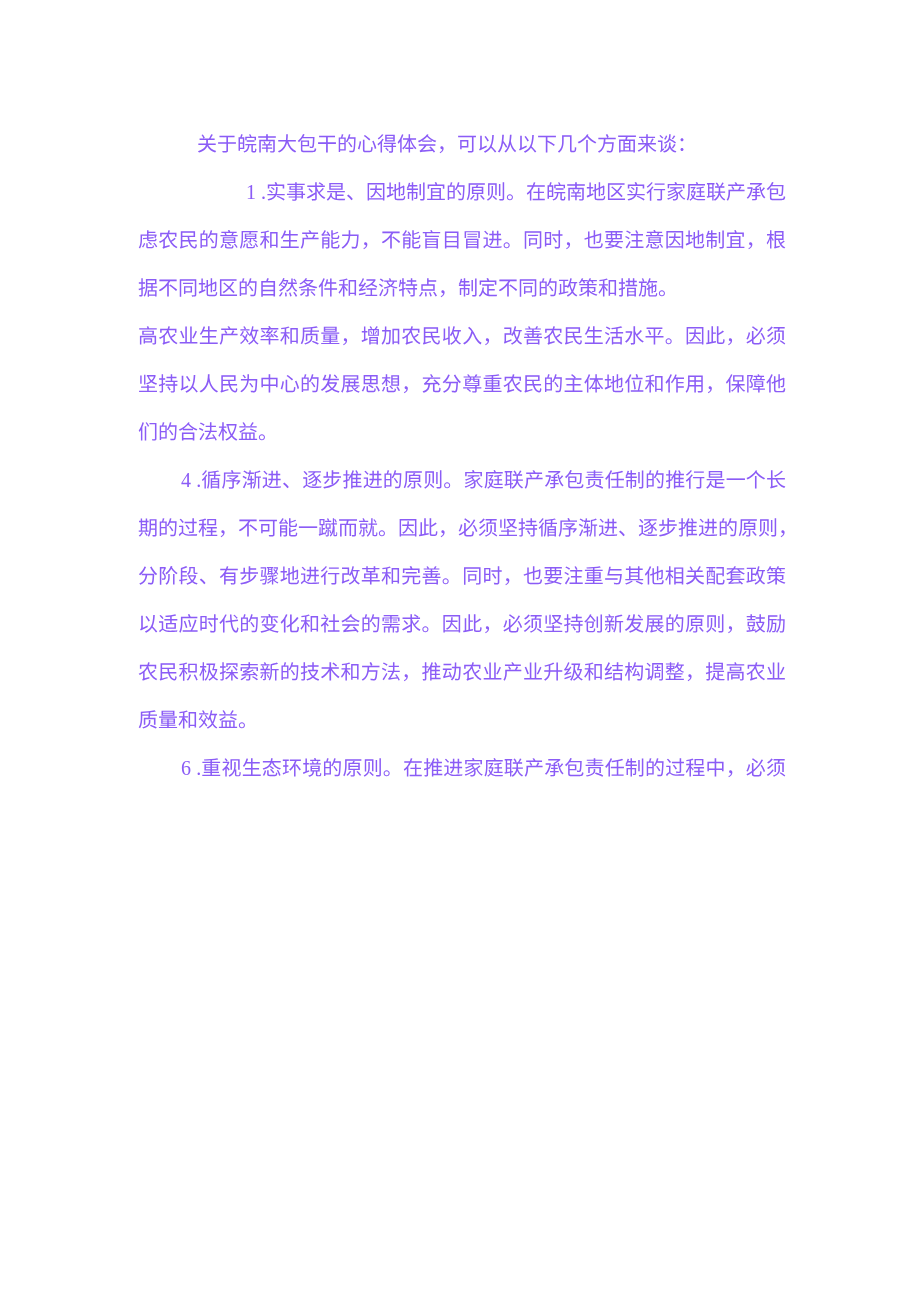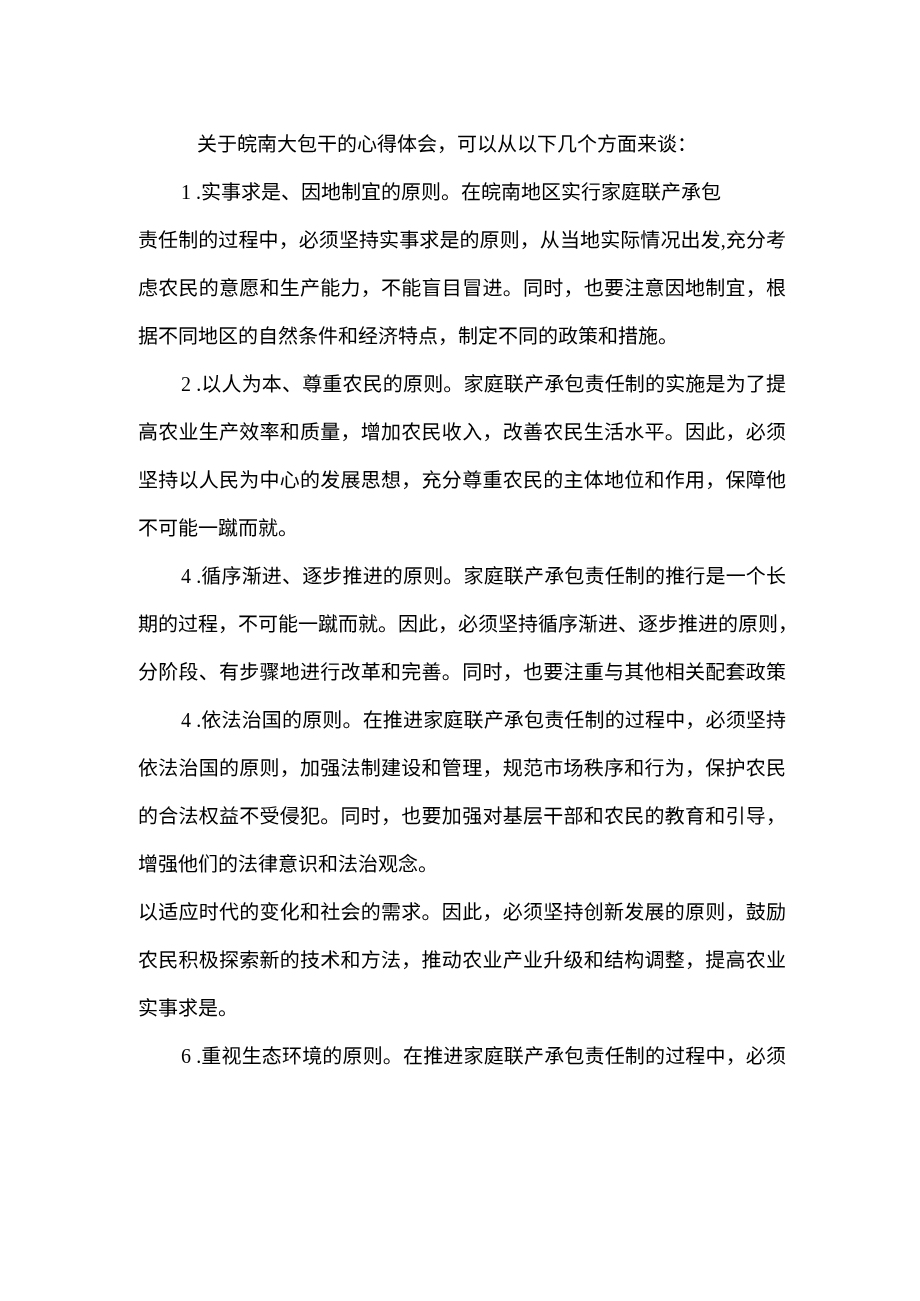--- a/index.html
+++ b/index.html
@@ -13,80 +13,72 @@
       height: 1301px;
       background: #ffffff;
       overflow: hidden;
       font-family: "Liberation Serif", "DejaVu Serif", serif;
     }
     .text-block {
       position: absolute;
       left: 138px;
       top: 120px;
       width: 648px;
-      color: #000000;
+      color: #8b5cf6;
       font-size: 20px;
       font-weight: 400;
     }
     .line {
       height: 48px;
       line-height: 48px;
       white-space: nowrap;
       text-align: left;
     }
     
     .line.j {
       text-align: justify;
       text-align-last: justify;
     }
     
     .indent-intro { text-indent: 59px; }
-    .indent-num   { text-indent: 43px; }
+    .indent-num   { text-indent: 43px; text-align: right; }
   </style>
 </head>
 <body>
 
 <div class="page">
   <div class="text-block">
 
     <div class="para">
       <div class="line indent-intro">关于皖南大包干的心得体会，可以从以下几个方面来谈：</div>
     </div>
 
     <div class="para">
       <div class="line indent-num">1 .实事求是、因地制宜的原则。在皖南地区实行家庭联产承包</div>
-      <div class="line j">责任制的过程中，必须坚持实事求是的原则，从当地实际情况出发,充分考</div>
       <div class="line j">虑农民的意愿和生产能力，不能盲目冒进。同时，也要注意因地制宜，根</div>
       <div class="line">据不同地区的自然条件和经济特点，制定不同的政策和措施。</div>
     </div>
 
     <div class="para">
-      <div class="line indent-num j">2 .以人为本、尊重农民的原则。家庭联产承包责任制的实施是为了提</div>
       <div class="line j">高农业生产效率和质量，增加农民收入，改善农民生活水平。因此，必须</div>
       <div class="line j">坚持以人民为中心的发展思想，充分尊重农民的主体地位和作用，保障他</div>
-      <div class="line">不可能一蹴而就。</div>
+      <div class="line">们的合法权益。</div>
     </div>
 
     <div class="para">
       <div class="line indent-num j">4 .循序渐进、逐步推进的原则。家庭联产承包责任制的推行是一个长</div>
       <div class="line j">期的过程，不可能一蹴而就。因此，必须坚持循序渐进、逐步推进的原则，</div>
       <div class="line j">分阶段、有步骤地进行改革和完善。同时，也要注重与其他相关配套政策</div>
     </div>
 
-    <div class="para">
-      <div class="line indent-num j">4 .依法治国的原则。在推进家庭联产承包责任制的过程中，必须坚持</div>
-      <div class="line j">依法治国的原则，加强法制建设和管理，规范市场秩序和行为，保护农民</div>
-      <div class="line j">的合法权益不受侵犯。同时，也要加强对基层干部和农民的教育和引导，</div>
-      <div class="line">增强他们的法律意识和法治观念。</div>
-    </div>
 
     <div class="para">
       <div class="line j">以适应时代的变化和社会的需求。因此，必须坚持创新发展的原则，鼓励</div>
       <div class="line j">农民积极探索新的技术和方法，推动农业产业升级和结构调整，提高农业</div>
-      <div class="line">实事求是。</div>
+      <div class="line">质量和效益。</div>
     </div>
 
     <div class="para">
       <div class="line indent-num j">6 .重视生态环境的原则。在推进家庭联产承包责任制的过程中，必须</div>
     </div>
 
   </div>
 </div>
 
 </body></html>

